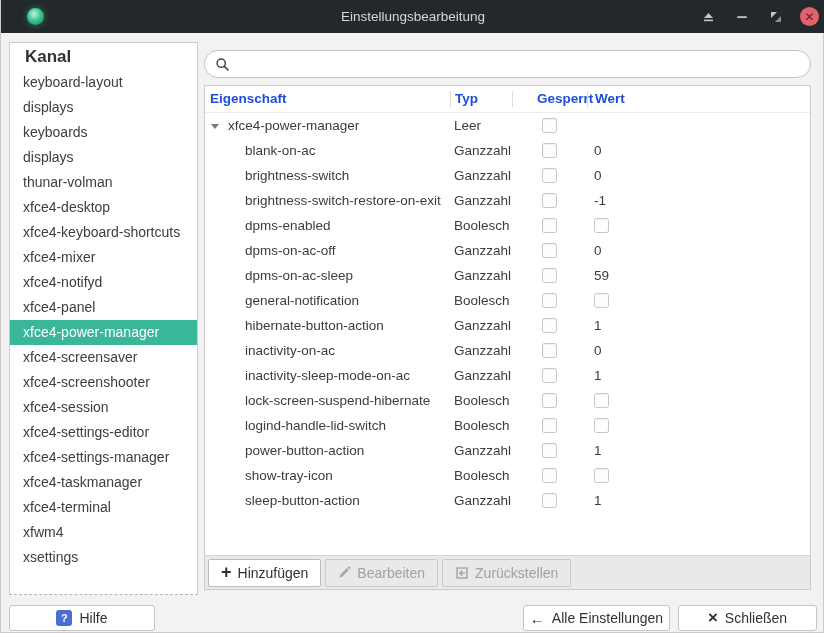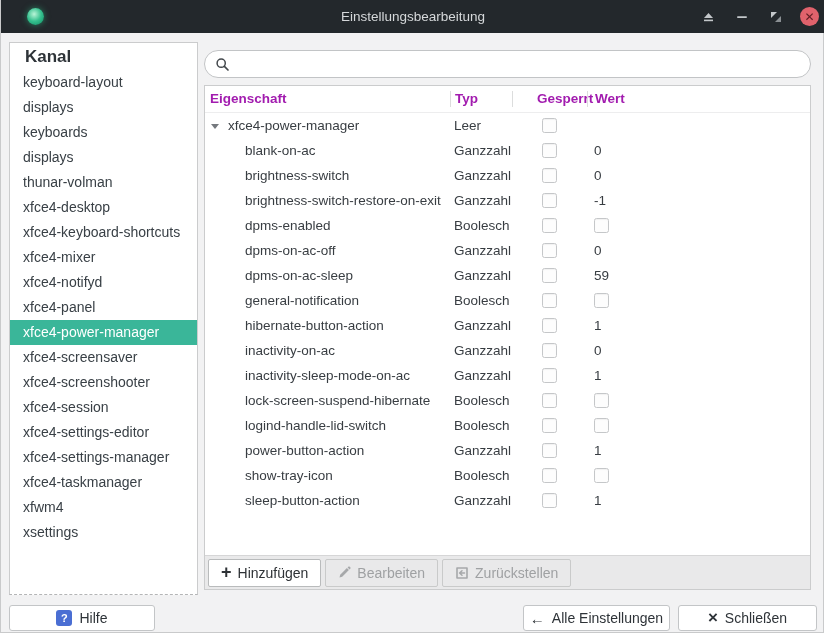--- a/index.html
+++ b/index.html
@@ -34,21 +34,21 @@
   .search{position:absolute;left:203px;top:50px;width:607px;height:28px;box-sizing:border-box;
     background:#fff;border:1px solid #c2c4c6;border-radius:14px;display:flex;align-items:center;padding:0 10px;}
   .search input{border:none;outline:none;flex:1;font-size:14px;font-family:inherit;background:transparent;color:#33383c;}
   .search svg{margin-right:6px;flex:none;}
 
   
   .table-panel{position:absolute;left:203px;top:85px;width:607px;height:505px;background:#fff;
     border:1px solid #cbcccd;box-sizing:border-box;}
   .thead,.trow{display:grid;grid-template-columns:245px 62px 75px 1fr;align-items:center;}
   .thead{height:26px;border-bottom:1px solid #ededee;}
-  .th{font-weight:bold;font-size:13.5px;color:#a21caf;padding-left:4px;height:16px;line-height:16px;border-left:1px solid #dcdddd;}
+  .th{font-weight:bold;font-size:13.5px;color:#1d4ed8;padding-left:4px;height:16px;line-height:16px;border-left:1px solid #dcdddd;}
   .th:first-child{border-left:none;padding-left:5px;}
   .th.gesperrt{padding-left:24px;}
   .th.wert{padding-left:7px;}
   .rows{height:409px;overflow:hidden;}
   .trow{height:25px;font-size:13.5px;color:#383d42;}
   .cell{display:flex;align-items:center;height:100%;}
   .cell.prop{padding-left:3px;white-space:nowrap;}
   .cell.prop.child{padding-left:40px;}
   .expander{width:0;height:0;border-left:4.5px solid transparent;border-right:4.5px solid transparent;
     border-top:5.5px solid #75797e;margin:2px 9px 0 3px;flex:none;}
@@ -121,20 +121,21 @@
         <div class="sidebar-item">xfce4-mixer</div>
         <div class="sidebar-item">xfce4-notifyd</div>
         <div class="sidebar-item">xfce4-panel</div>
         <div class="sidebar-item selected" style="background: rgb(58, 182, 153);">xfce4-power-manager</div>
         <div class="sidebar-item">xfce4-screensaver</div>
         <div class="sidebar-item">xfce4-screenshooter</div>
         <div class="sidebar-item">xfce4-session</div>
         <div class="sidebar-item">xfce4-settings-editor</div>
         <div class="sidebar-item">xfce4-settings-manager</div>
         <div class="sidebar-item">xfce4-taskmanager</div>
+        <div class="sidebar-item">xfce4-terminal</div>
         <div class="sidebar-item">xfwm4</div>
         <div class="sidebar-item">xsettings</div>
       </div>
   </div>
 
   <div class="search">
     <svg width="15" height="15" viewBox="0 0 15 15">
       <circle cx="6.2" cy="6.2" r="4.1" fill="none" stroke="#43484c" stroke-width="1.5"></circle>
       <line x1="9.4" y1="9.4" x2="13" y2="13" stroke="#43484c" stroke-width="1.7" stroke-linecap="round"></line>
     </svg>

